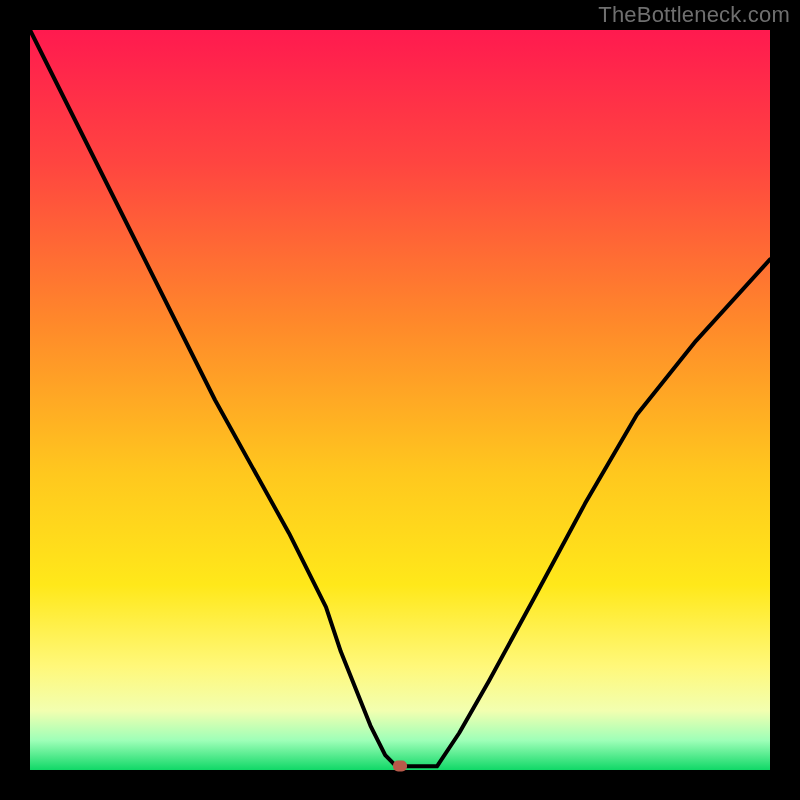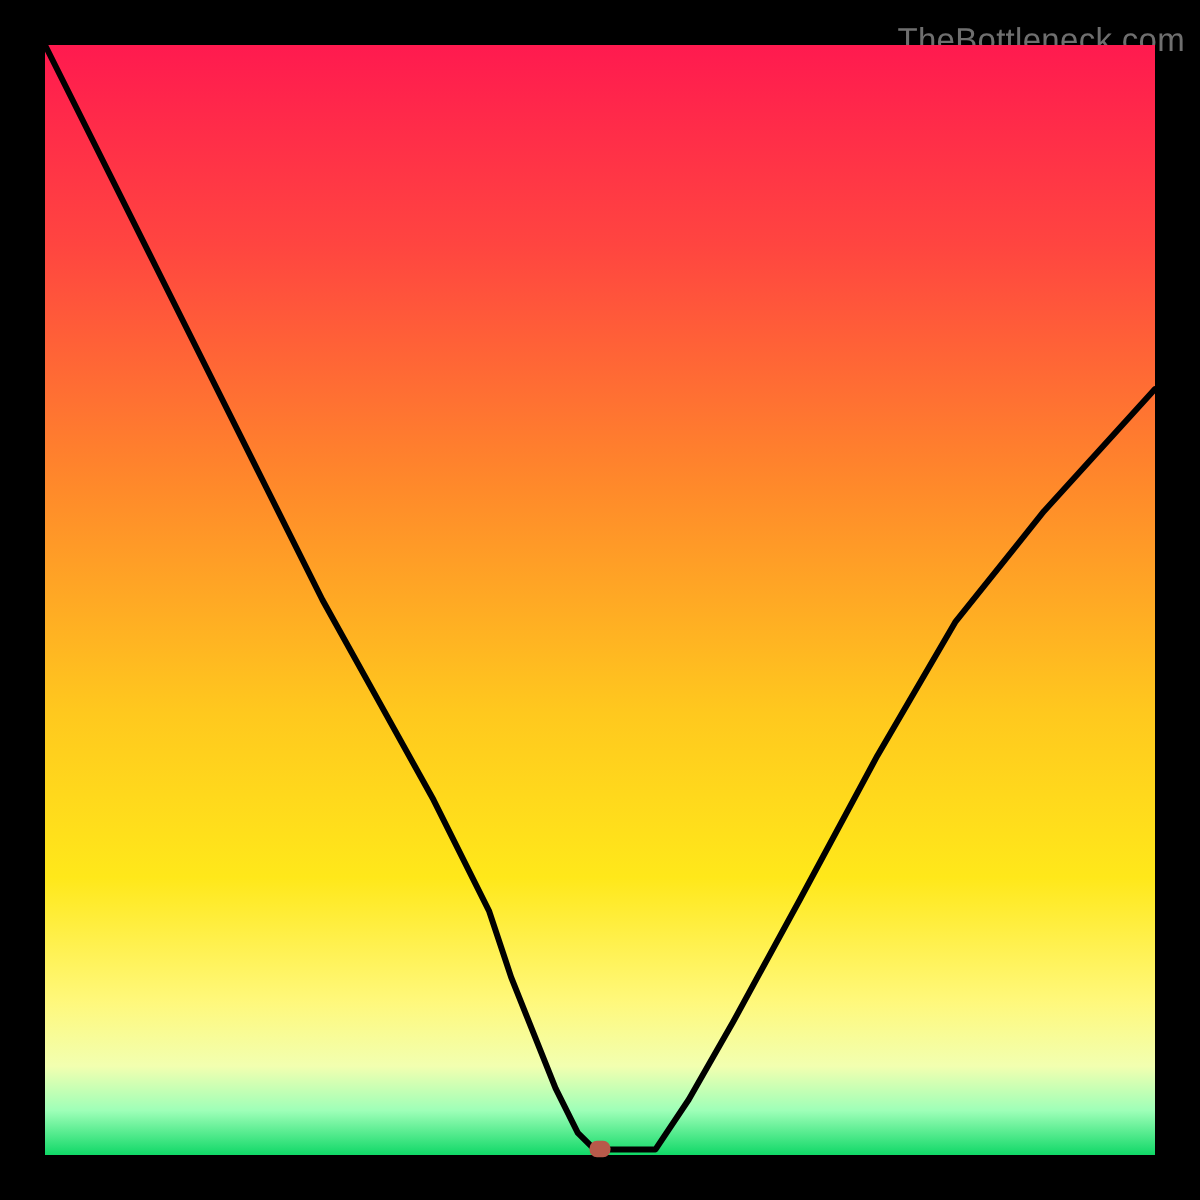--- a/index.html
+++ b/index.html
@@ -22,21 +22,21 @@
   .plot {
     position: absolute;
     left: 30px;
     top: 30px;
     width: 740px;
     height: 740px;
     
   }
   .watermark {
     position: absolute;
-    top: 14px;
+    top: 2px;
     right: 10px;
     color: #6f6f6f;
     font-size: 22px;
     font-weight: 500;
     letter-spacing: 0.2px;
     user-select: none;
   }
   svg.curve {
     position: absolute;
     left: 0;

